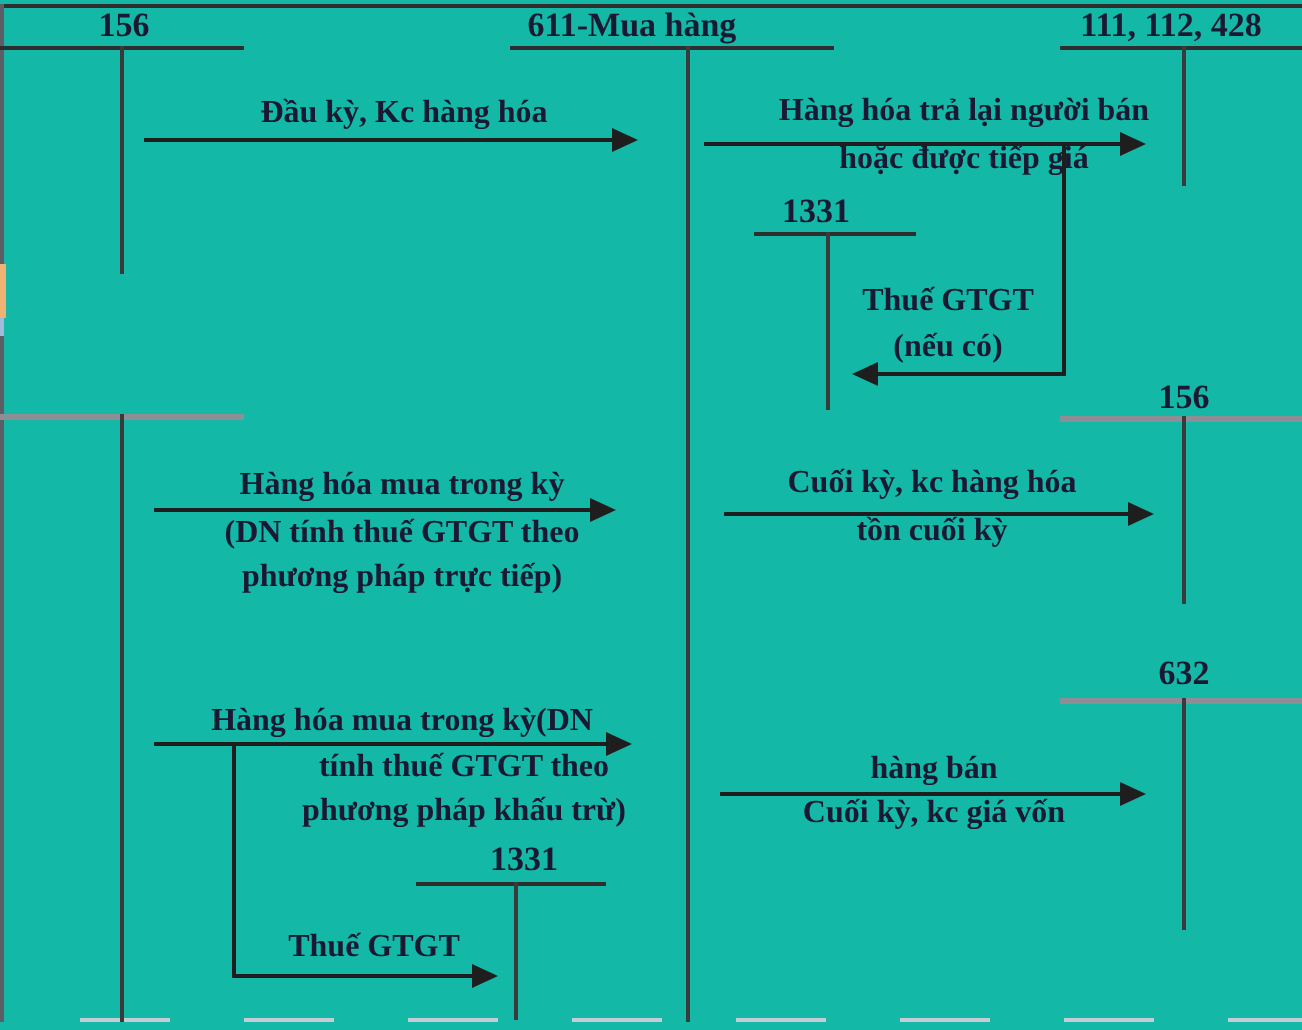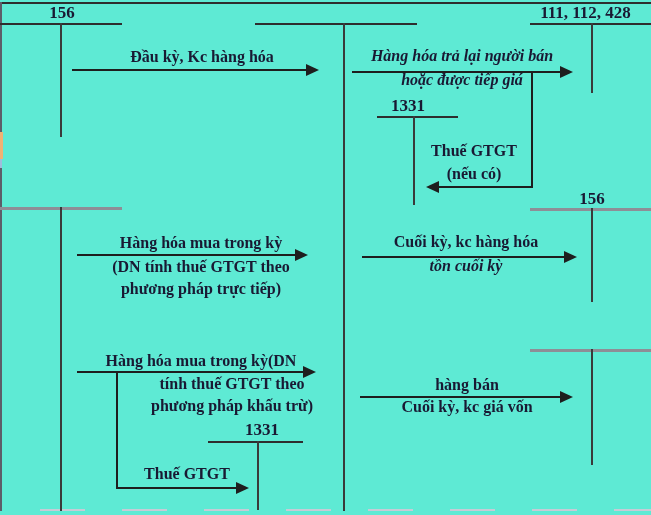--- a/index.html
+++ b/index.html
@@ -1,19 +1,19 @@
 <!DOCTYPE html>
 <html><head>
 <meta charset="utf-8">
 <style>
   html,body{margin:0;padding:0;background:#ffffff;}
   #stage{
     position:relative;
     width:651px;height:515px;
-    background:#5eead4;
+    background:#14b8a6;
     font-family:"Liberation Serif","DejaVu Serif",serif;
     overflow:hidden;
   }
   .hl{position:absolute;height:2px;background:#2e2e2e;}
   .vl{position:absolute;width:2px;background:#3a3a3a;}
   .hl.gray{background:#8e8e96;height:3px;}
   .acct{
     position:absolute;
     font-weight:bold;font-size:17px;line-height:19px;
     color:#191933;text-align:center;white-space:nowrap;
@@ -43,52 +43,54 @@
   <div class="hl" style="left:0;top:2px;width:651px;"></div>
   <div class="vl" style="left:0;top:2px;height:509px;background:#5d5d68;"></div>
   <div class="edge-orange"></div>
   <div class="edge-blue"></div>
   <div class="scan-dashes"></div>
 
   <div class="acct" style="left:12px;top:3px;width:100px;">156</div>
   <div class="hl" style="left:0;top:23px;width:122px;"></div>
   <div class="vl" style="left:60px;top:23px;height:114px;"></div>
 
+  <div class="acct" style="left:246px;top:3px;width:140px;">611-Mua hàng</div>
   <div class="hl" style="left:255px;top:23px;width:162px;"></div>
   <div class="vl" style="left:343px;top:23px;height:488px;"></div>
 
   <div class="acct" style="left:520px;top:3px;width:131px;">111, 112, 428</div>
   <div class="hl" style="left:530px;top:23px;width:121px;"></div>
   <div class="vl" style="left:591px;top:23px;height:70px;"></div>
 
   <div class="acct" style="left:373px;top:96px;width:70px;">1331</div>
   <div class="hl" style="left:377px;top:116px;width:81px;"></div>
   <div class="vl" style="left:413px;top:116px;height:89px;"></div>
 
   <div class="hl gray" style="left:0;top:207px;width:122px;"></div>
   <div class="vl" style="left:60px;top:207px;height:304px;"></div>
 
   <div class="acct" style="left:547px;top:189px;width:90px;">156</div>
   <div class="hl gray" style="left:530px;top:208px;width:121px;"></div>
   <div class="vl" style="left:591px;top:208px;height:94px;"></div>
 
+  <div class="acct" style="left:547px;top:327px;width:90px;">632</div>
   <div class="hl gray" style="left:530px;top:349px;width:121px;"></div>
   <div class="vl" style="left:591px;top:349px;height:116px;"></div>
 
   <div class="acct" style="left:227px;top:420px;width:70px;">1331</div>
   <div class="hl" style="left:208px;top:441px;width:95px;"></div>
   <div class="vl" style="left:257px;top:441px;height:69px;"></div>
 
   <div class="flow" style="left:92px;top:46px;width:220px;">
     <div>Đầu kỳ, Kc hàng hóa</div>
   </div>
   <div class="arr" style="left:72px;top:69px;width:236px;"></div>
   <div class="ah-r" style="left:306px;top:64px;"></div>
 
-  <div class="flow" style="left:352px;top:45px;width:220px;font-style:italic;">
+  <div class="flow" style="left:372px;top:45px;width:220px;">
     <div>Hàng hóa trả lại người bán</div>
     <div style="margin-top:2px;">hoặc được tiếp giá</div>
   </div>
   <div class="arr" style="left:352px;top:71px;width:210px;"></div>
   <div class="ah-r" style="left:560px;top:66px;"></div>
 
   <div class="flow" style="left:414px;top:140px;width:120px;">
     <div>Thuế GTGT</div>
     <div style="margin-top:1px;">(nếu có)</div>
   </div>
@@ -99,21 +101,21 @@
   <div class="flow" style="left:91px;top:232px;width:220px;">
     <div>Hàng hóa mua trong kỳ</div>
     <div style="margin-top:2px;">(DN tính thuế GTGT theo</div>
     <div>phương pháp trực tiếp)</div>
   </div>
   <div class="arr" style="left:77px;top:254px;width:219px;"></div>
   <div class="ah-r" style="left:295px;top:249px;"></div>
 
   <div class="flow" style="left:356px;top:231px;width:220px;">
     <div>Cuối kỳ, kc hàng hóa</div>
-    <div style="margin-top:2px;font-style:italic;">tồn cuối kỳ</div>
+    <div style="margin-top:2px;">tồn cuối kỳ</div>
   </div>
   <div class="arr" style="left:362px;top:256px;width:204px;"></div>
   <div class="ah-r" style="left:564px;top:251px;"></div>
 
   <div class="flow" style="left:117px;top:373px;width:230px;">
     <div>tính thuế GTGT theo</div>
     <div>phương pháp khấu trừ)</div>
   </div>
   <div class="flow" style="left:86px;top:350px;width:230px;">
     <div>Hàng hóa mua trong kỳ(DN</div>

